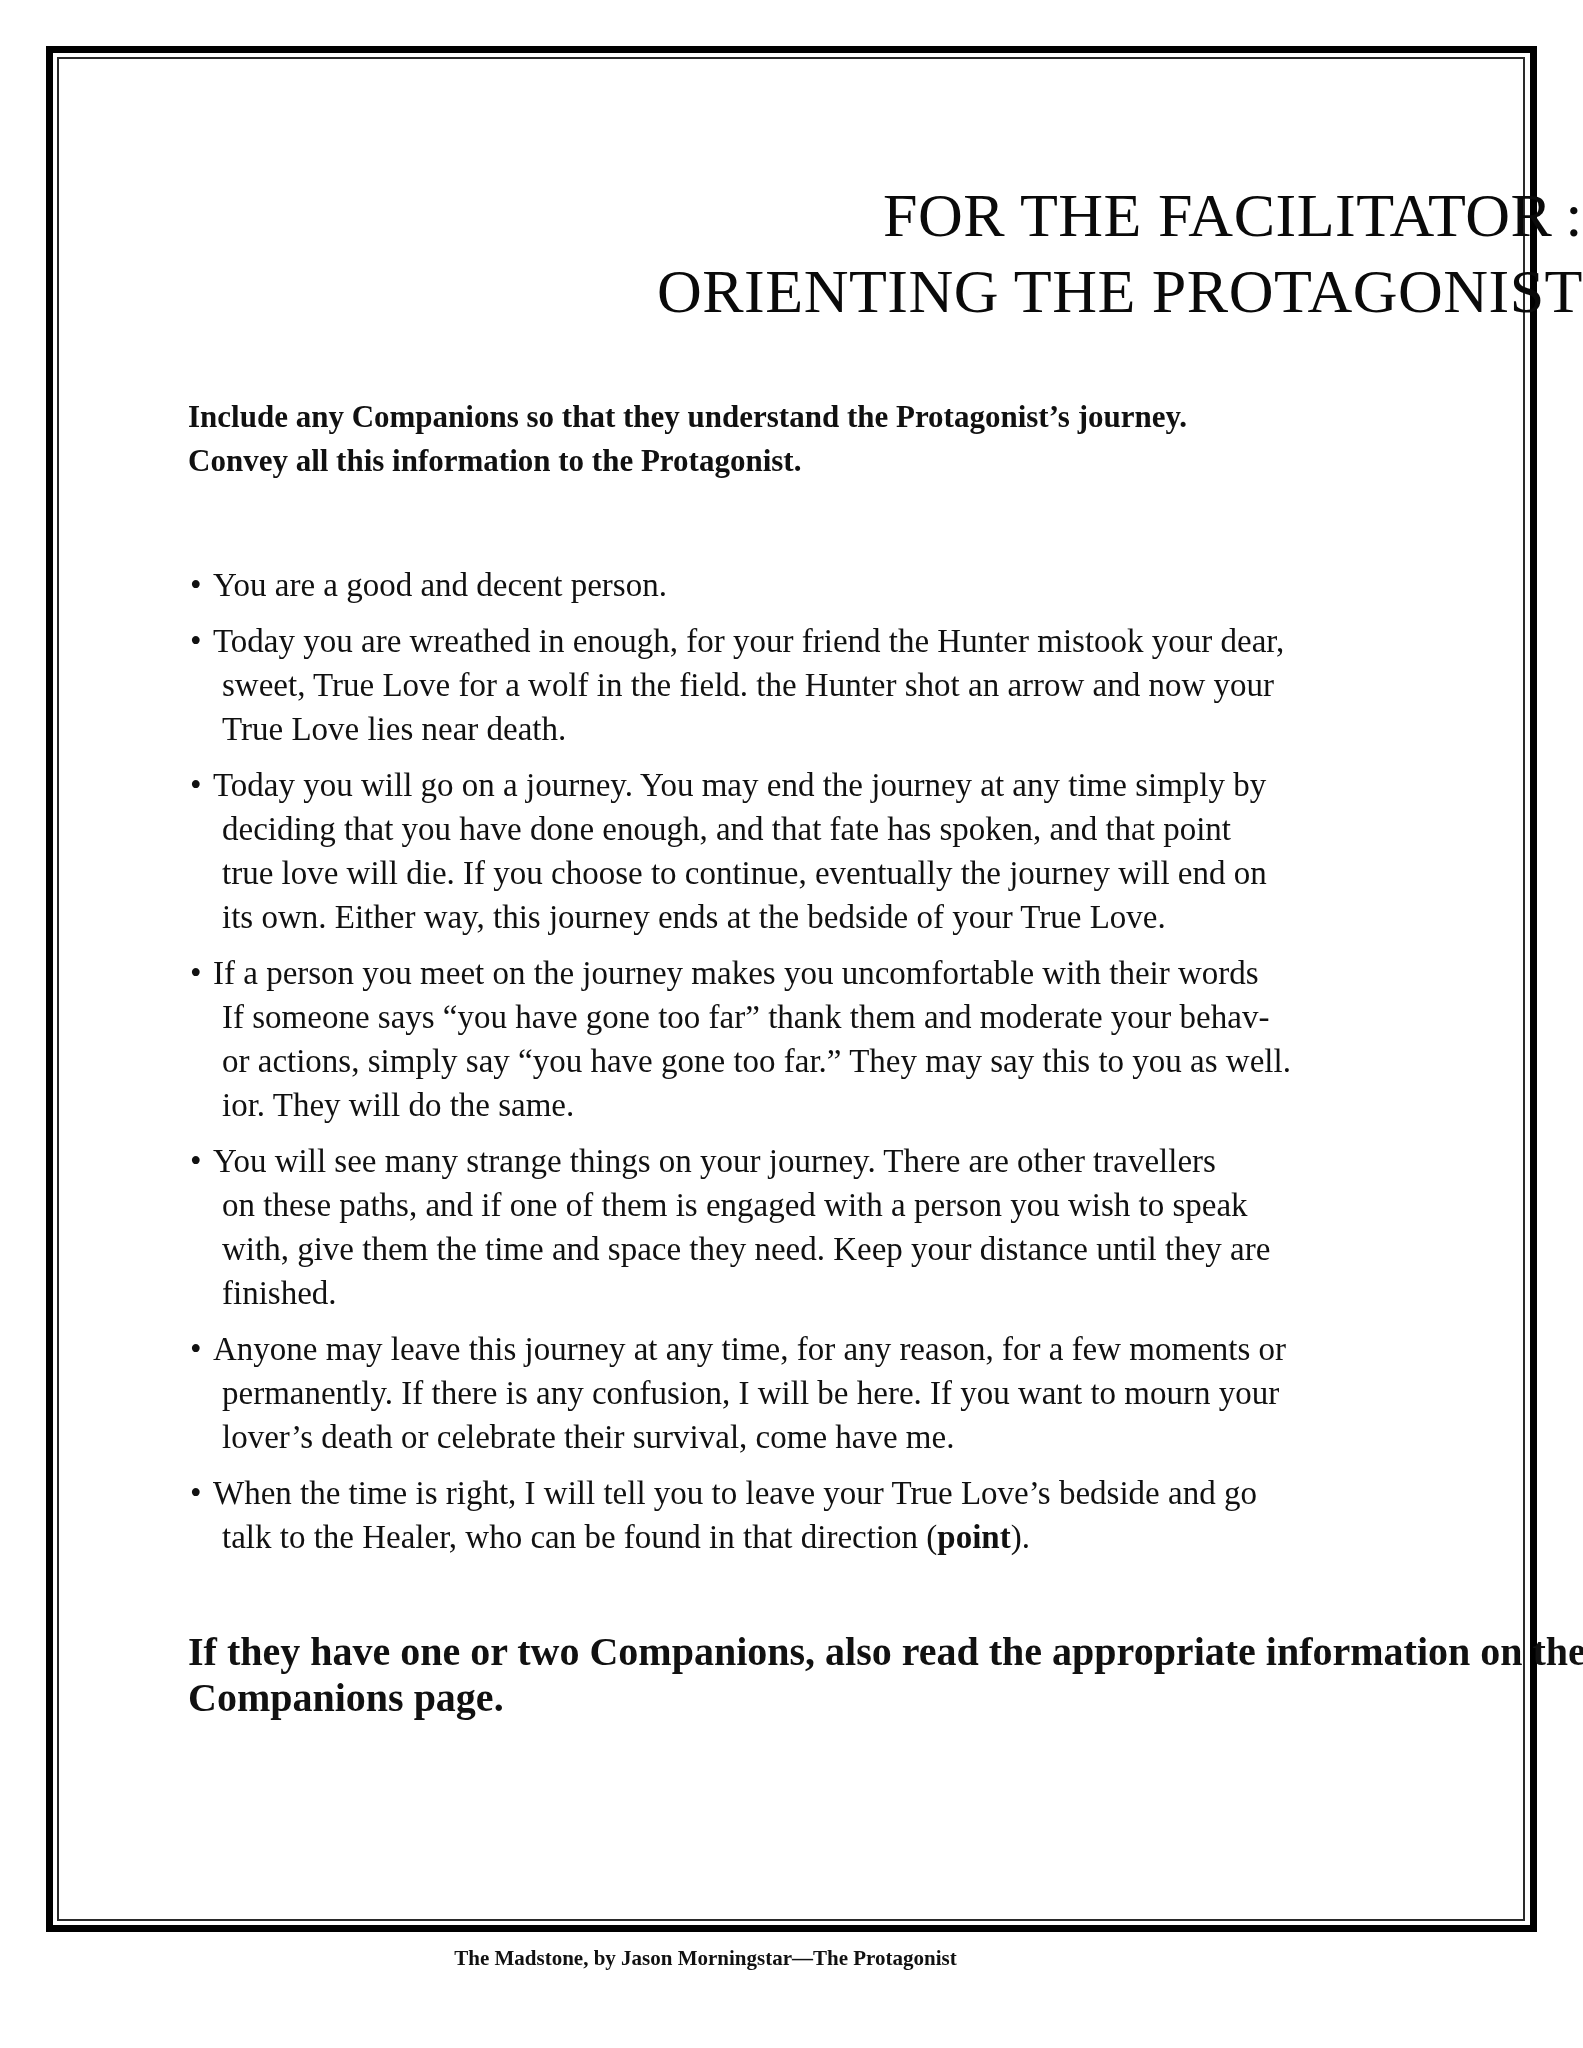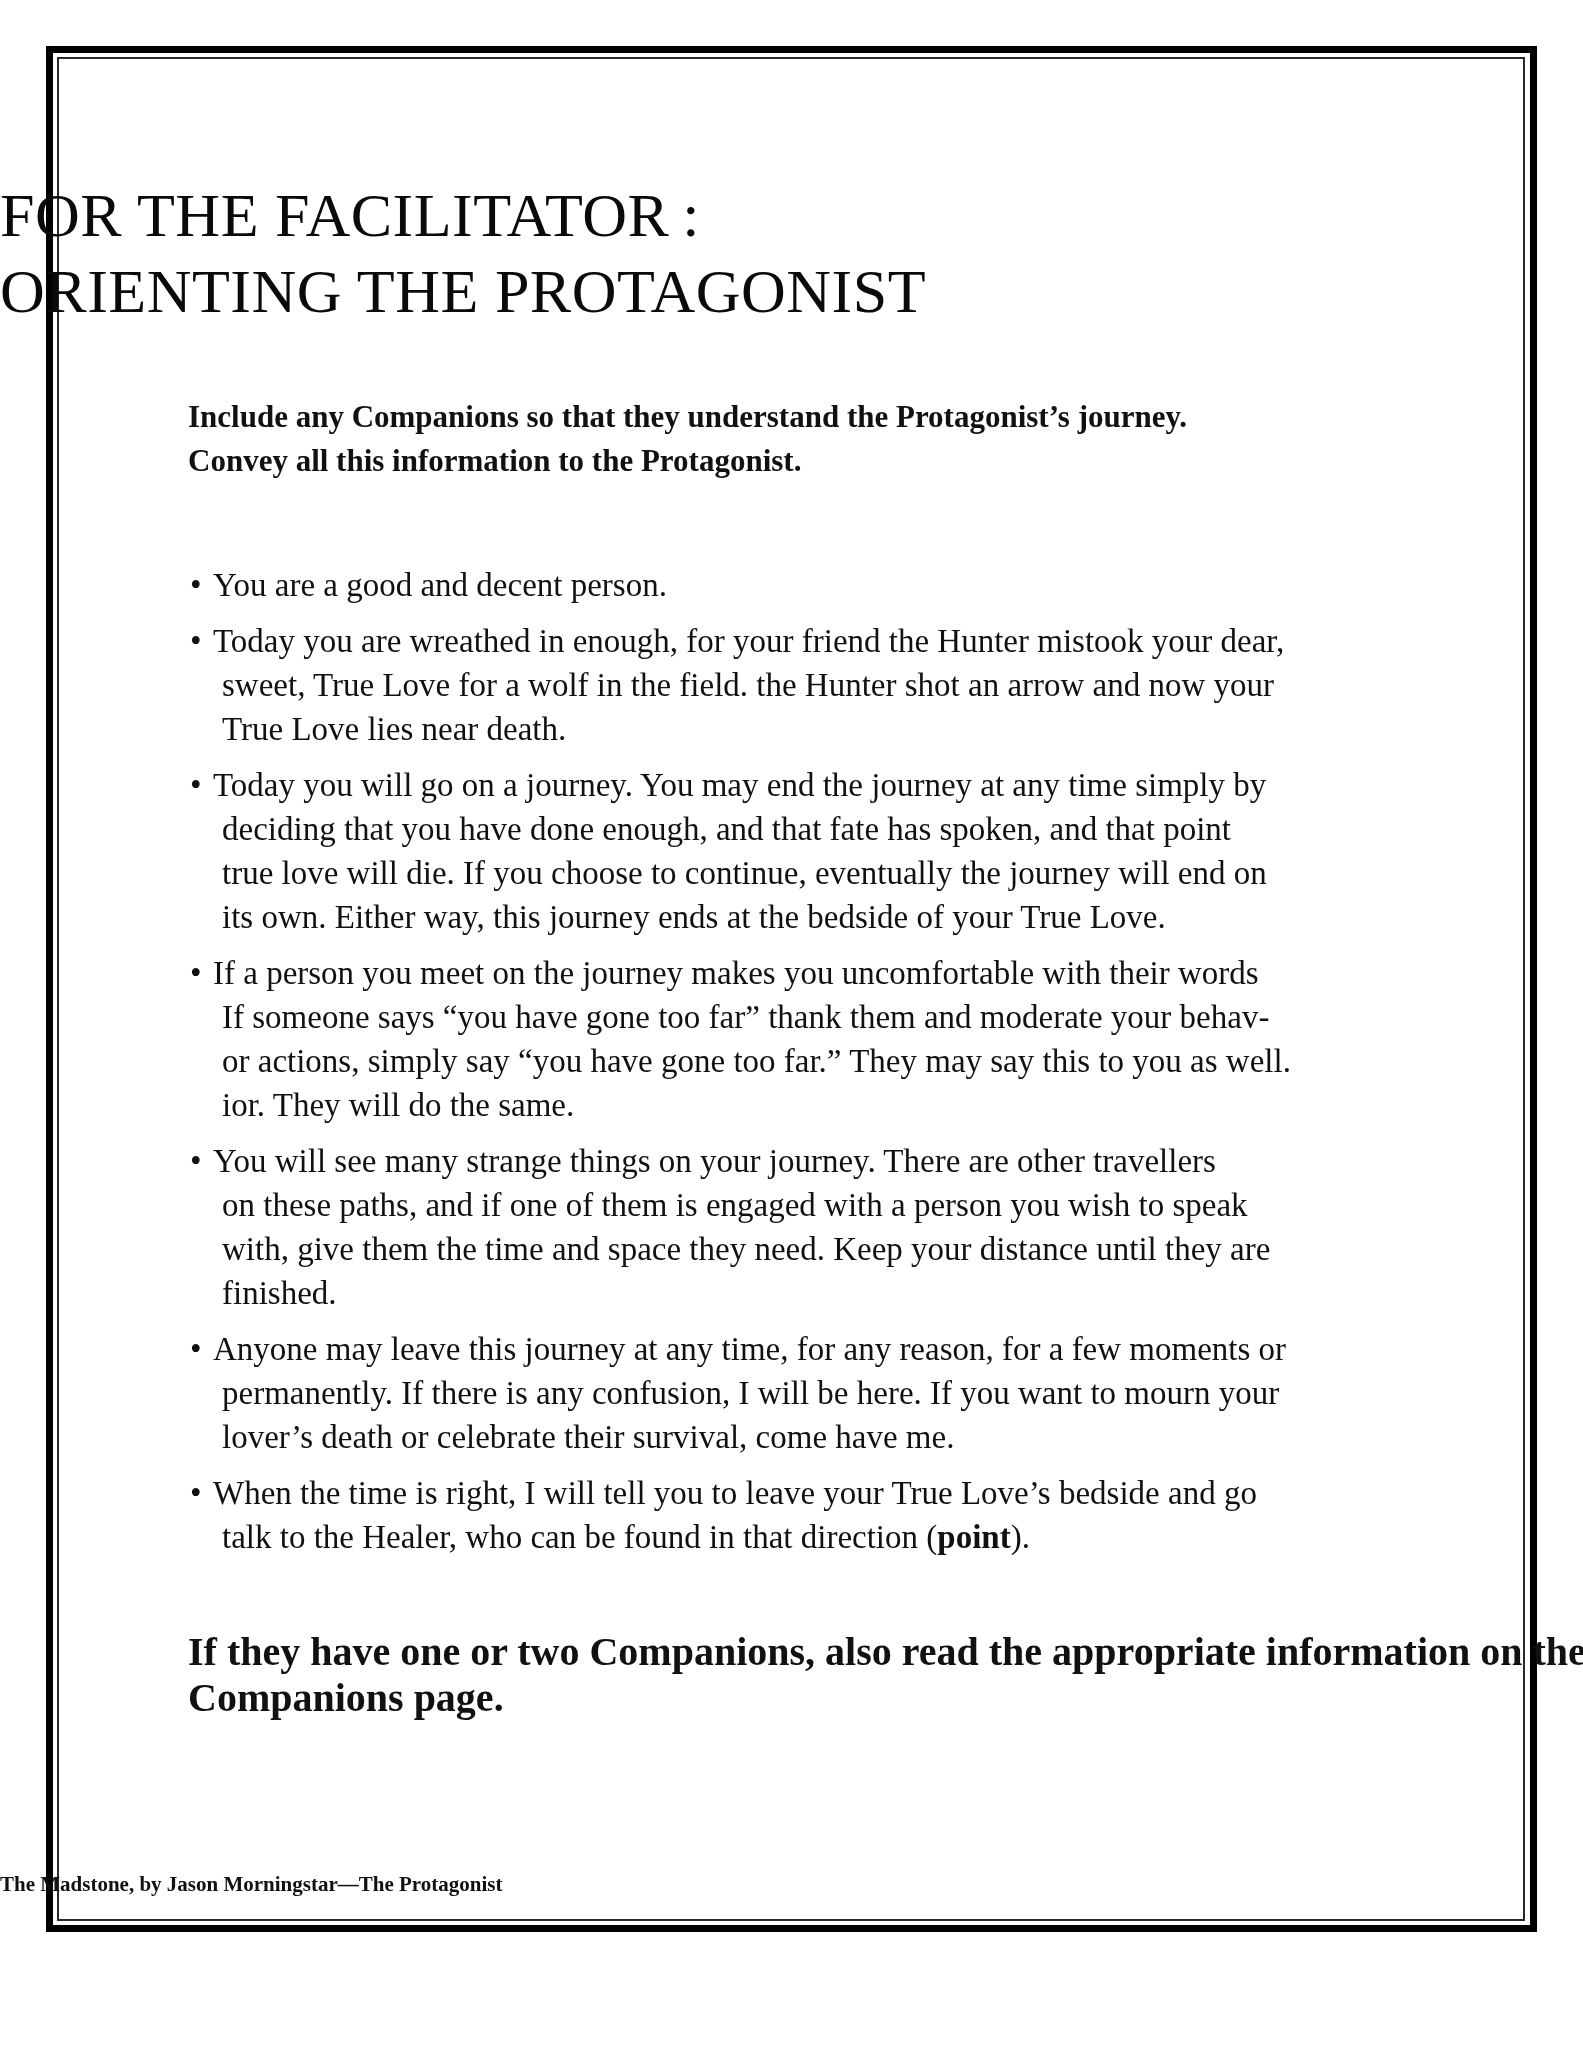--- a/index.html
+++ b/index.html
@@ -29,21 +29,21 @@
       top: 57px;
       width: 1464px;
       height: 1860px;
       border: 2px solid #2a2a2a;
     }
     .title {
       position: absolute;
       left: 0;
       top: 177px;
       width: 1583px;
-      text-align: left;
+      text-align: right;
       font-size: 62px;
       line-height: 76px;
       font-weight: normal;
       letter-spacing: 0.5px;
       color: #0a0a0a;
     }
     .title .line { display: block; white-space: nowrap; }
     .intro {
       position: absolute;
       left: 188px;
@@ -83,22 +83,23 @@
       left: 188px;
       top: 1629px;
       font-size: 40px;
       line-height: 46px;
       font-weight: bold;
     }
     .closing .line { display: block; white-space: nowrap; }
     .footer {
       position: absolute;
       left: 0;
-      top: 1872px;
+      top: 1946px;
       width: 1411px;
+      text-align: center;
       font-size: 21px;
       line-height: 24px;
       font-weight: bold;
       color: #111111;
       white-space: nowrap;
     }
   </style>
 </head>
 <body>
 

